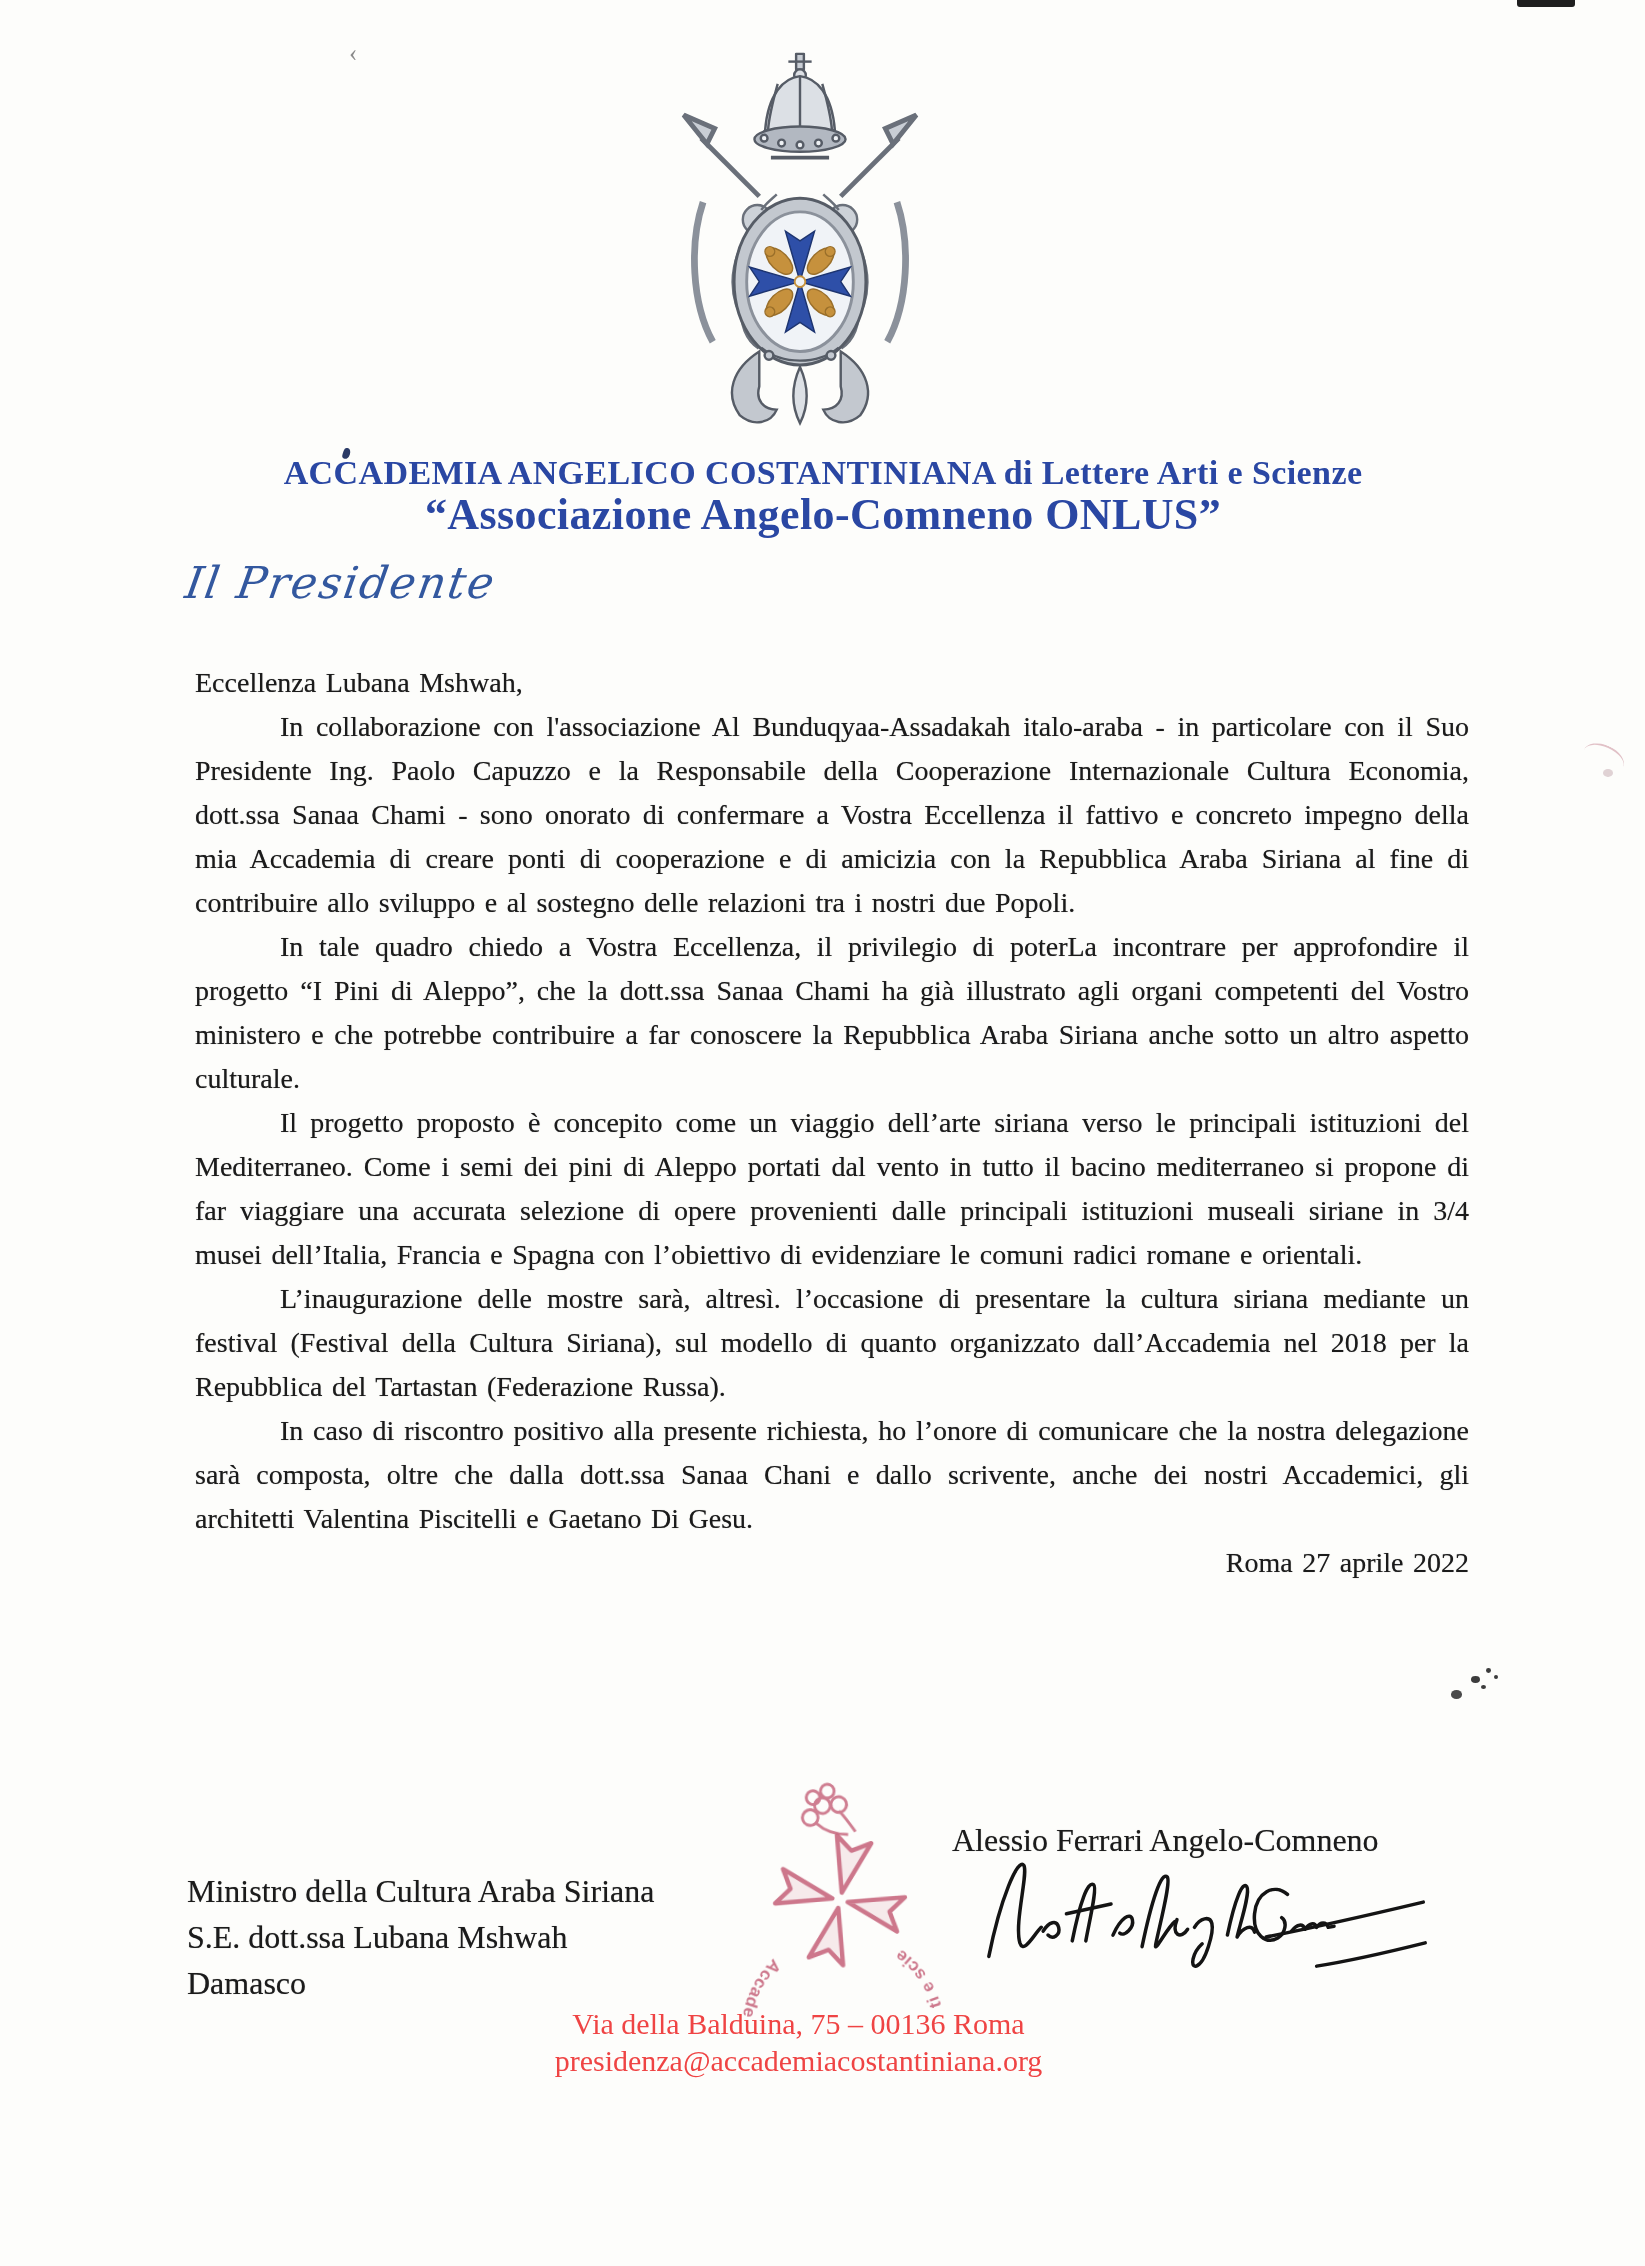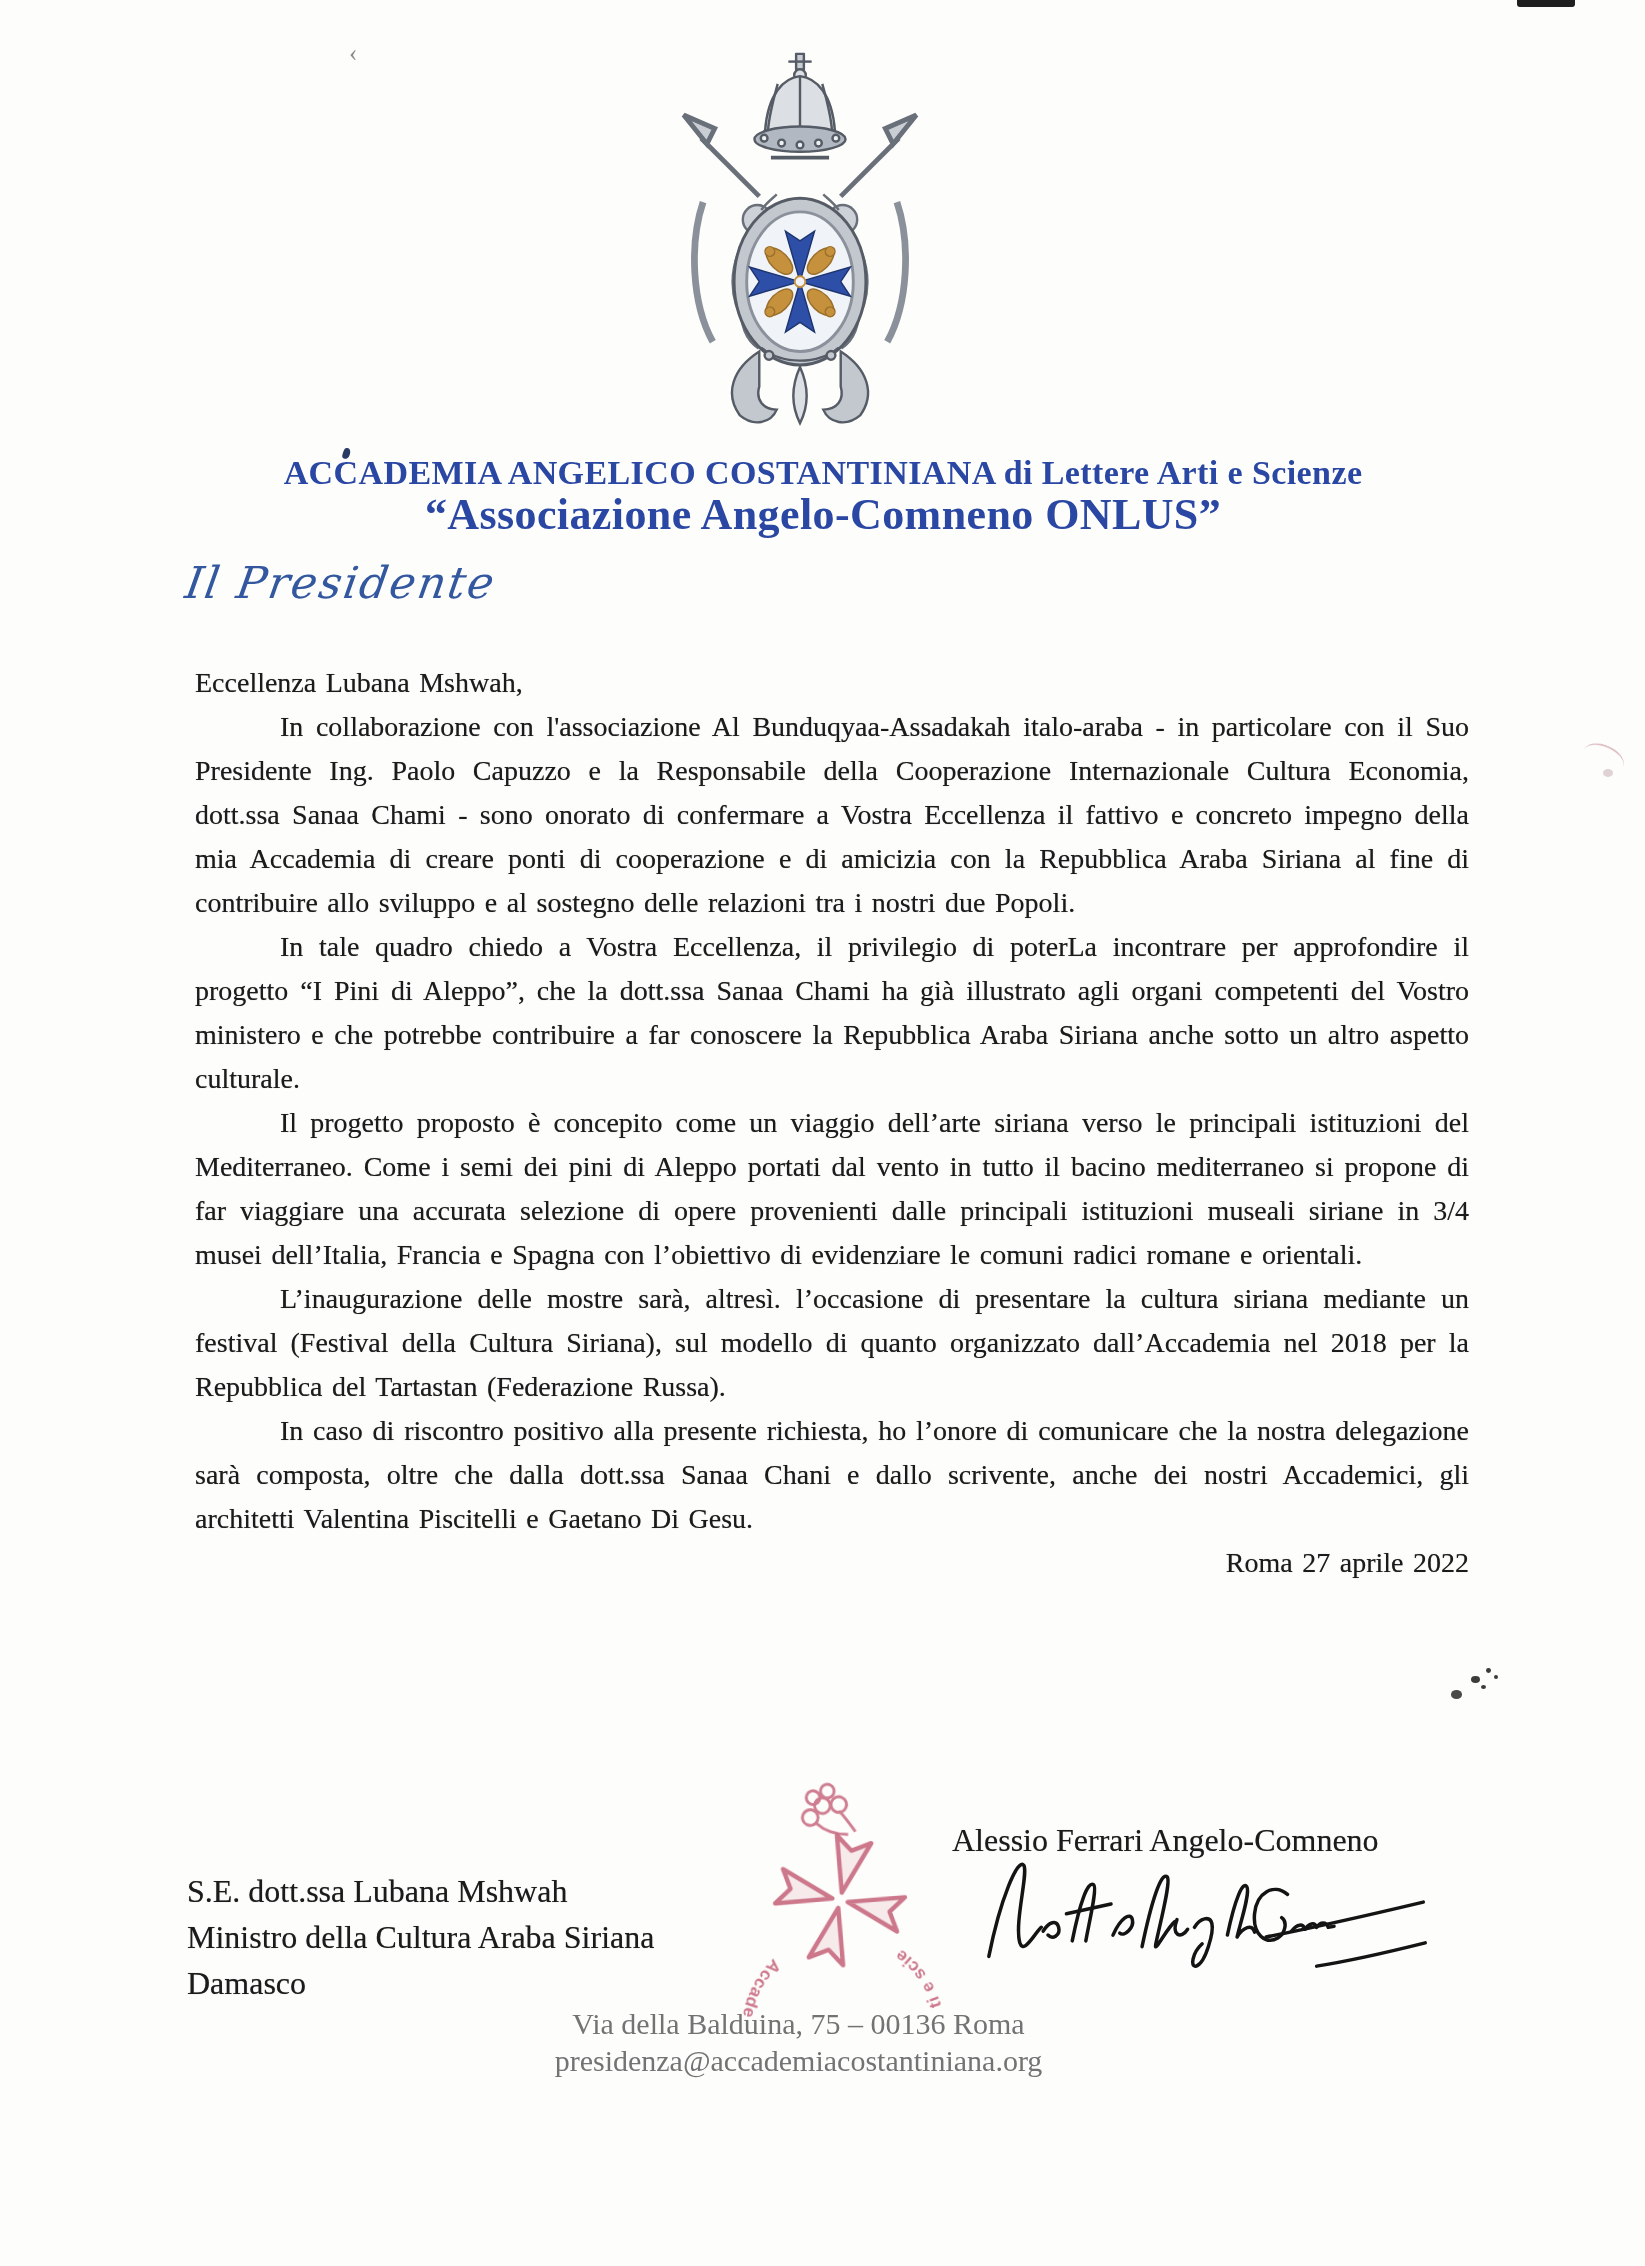--- a/index.html
+++ b/index.html
@@ -54,21 +54,21 @@
   .signer-name{
     position:absolute;left:952px;top:1822px;
     font-size:32px;
     text-shadow:0 0 0.7px rgba(20,20,20,.55);
   }
   .signature-svg{position:absolute;left:975px;top:1842px;width:466px;height:128px;}
   
   .footer{
     position:absolute;left:483px;top:2005px;width:631px;
     text-align:center;
-    color:#737373;
+    color:#ef4444;
     font-size:30px;line-height:37px;
   }
   
   .artifact{position:absolute;pointer-events:none;}
   .a-topbar{left:1517px;top:0;width:58px;height:6.8px;background:#1f1f1f;border-radius:0 0 2.9px 2.9px;}
   .a-pink{left:1582px;top:745px;width:43px;height:25px;border-top:2.9px solid rgba(190,120,135,.45);border-radius:60%;transform:rotate(24deg);}
   .a-pink2{left:1603px;top:769px;width:9.7px;height:7.8px;background:rgba(170,130,140,.35);border-radius:50%;}
   .a-specks span{position:absolute;background:#3c3c3c;border-radius:50%;}
   .a-quote{left:349px;top:39px;color:#8a8a8a;font-size:25px;font-family:"Liberation Serif",serif;}
 </style>
@@ -176,22 +176,22 @@
     <p>Eccellenza Lubana Mshwah,</p>
     <p class="indent">In collaborazione con l'associazione Al Bunduqyaa-Assadakah italo-araba - in particolare con il Suo Presidente Ing. Paolo Capuzzo e la Responsabile della Cooperazione Internazionale Cultura Economia, dott.ssa Sanaa Chami - sono onorato di confermare a Vostra Eccellenza il fattivo e concreto impegno della mia Accademia di creare ponti di cooperazione e di amicizia con la Repubblica Araba Siriana al fine di contribuire allo sviluppo e al sostegno delle relazioni tra i nostri due Popoli.</p>
     <p class="indent">In tale quadro chiedo a Vostra Eccellenza, il privilegio di poterLa incontrare per approfondire il progetto “I Pini di Aleppo”, che la dott.ssa Sanaa Chami ha già illustrato agli organi competenti del Vostro ministero e che potrebbe contribuire a far conoscere la Repubblica Araba Siriana anche sotto un altro aspetto culturale.</p>
     <p class="indent">Il progetto proposto è concepito come un viaggio dell’arte siriana verso le principali istituzioni del Mediterraneo. Come i semi dei pini di Aleppo portati dal vento in tutto il bacino mediterraneo si propone di far viaggiare una accurata selezione di opere provenienti dalle principali istituzioni museali siriane in 3/4 musei dell’Italia, Francia e Spagna con l’obiettivo di evidenziare le comuni radici romane e orientali.</p>
     <p class="indent">L’inaugurazione delle mostre sarà, altresì. l’occasione di presentare la cultura siriana mediante un festival (Festival della Cultura Siriana), sul modello di quanto organizzato dall’Accademia nel 2018 per la Repubblica del Tartastan (Federazione Russa).</p>
     <p class="indent">In caso di riscontro positivo alla presente richiesta, ho l’onore di comunicare che la nostra delegazione sarà composta, oltre che dalla dott.ssa Sanaa Chani e dallo scrivente, anche dei nostri Accademici, gli architetti Valentina Piscitelli e Gaetano Di Gesu.</p>
     <p class="date-line">Roma 27 aprile 2022</p>
   </div>
 
   <div class="recipient">
+    <div>Ministro della Cultura Araba Siriana</div>
     <div>S.E. dott.ssa Lubana Mshwah</div>
-    <div>Ministro della Cultura Araba Siriana</div>
     <div>Damasco</div>
   </div>
 
   <div class="stamp">
     <svg viewBox="0 0 268 272" width="262" height="268" xmlns="http://www.w3.org/2000/svg">
       <defs>
         <path id="ring" d="M 67 214 A 104 104 0 1 0 201 214"></path>
       </defs>
       <text font-size="17.5" font-family="Liberation Sans, sans-serif" font-weight="bold" fill="#c0546e" letter-spacing="1" opacity="0.9">
         <textPath href="#ring" textLength="545" lengthAdjust="spacingAndGlyphs">Accademia Angelico Costantiniana di lettere arti e scienze</textPath>

